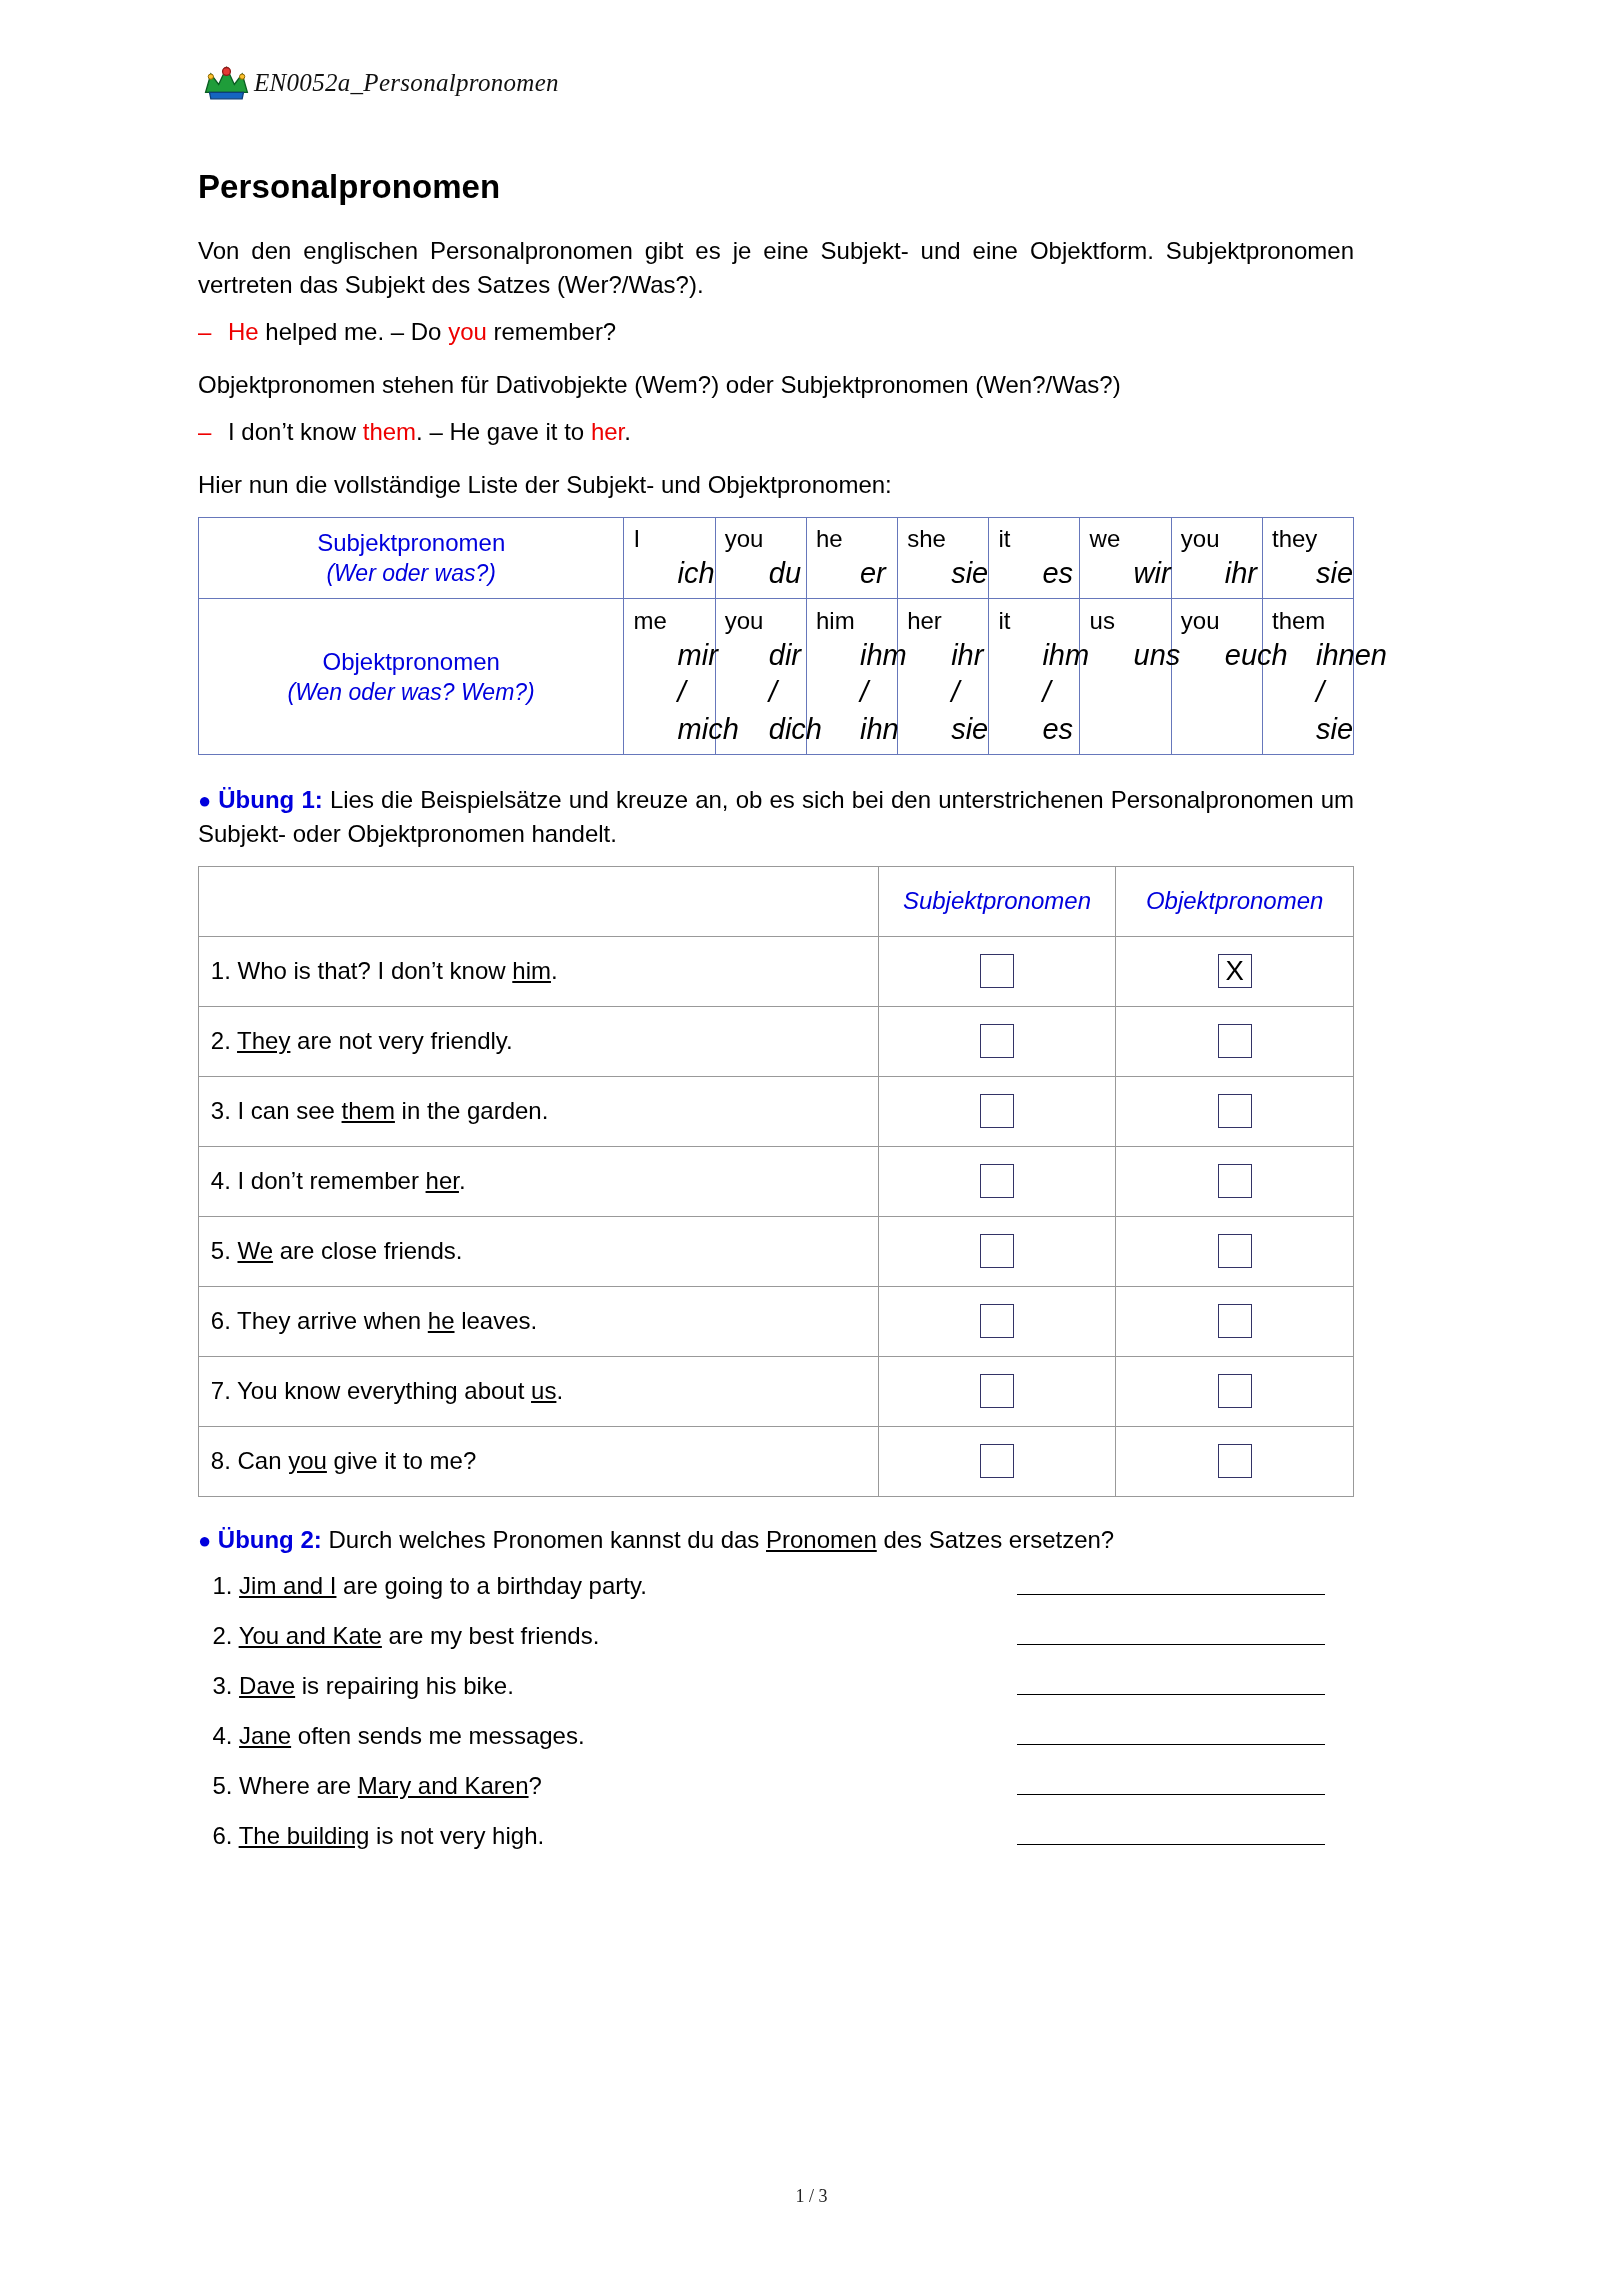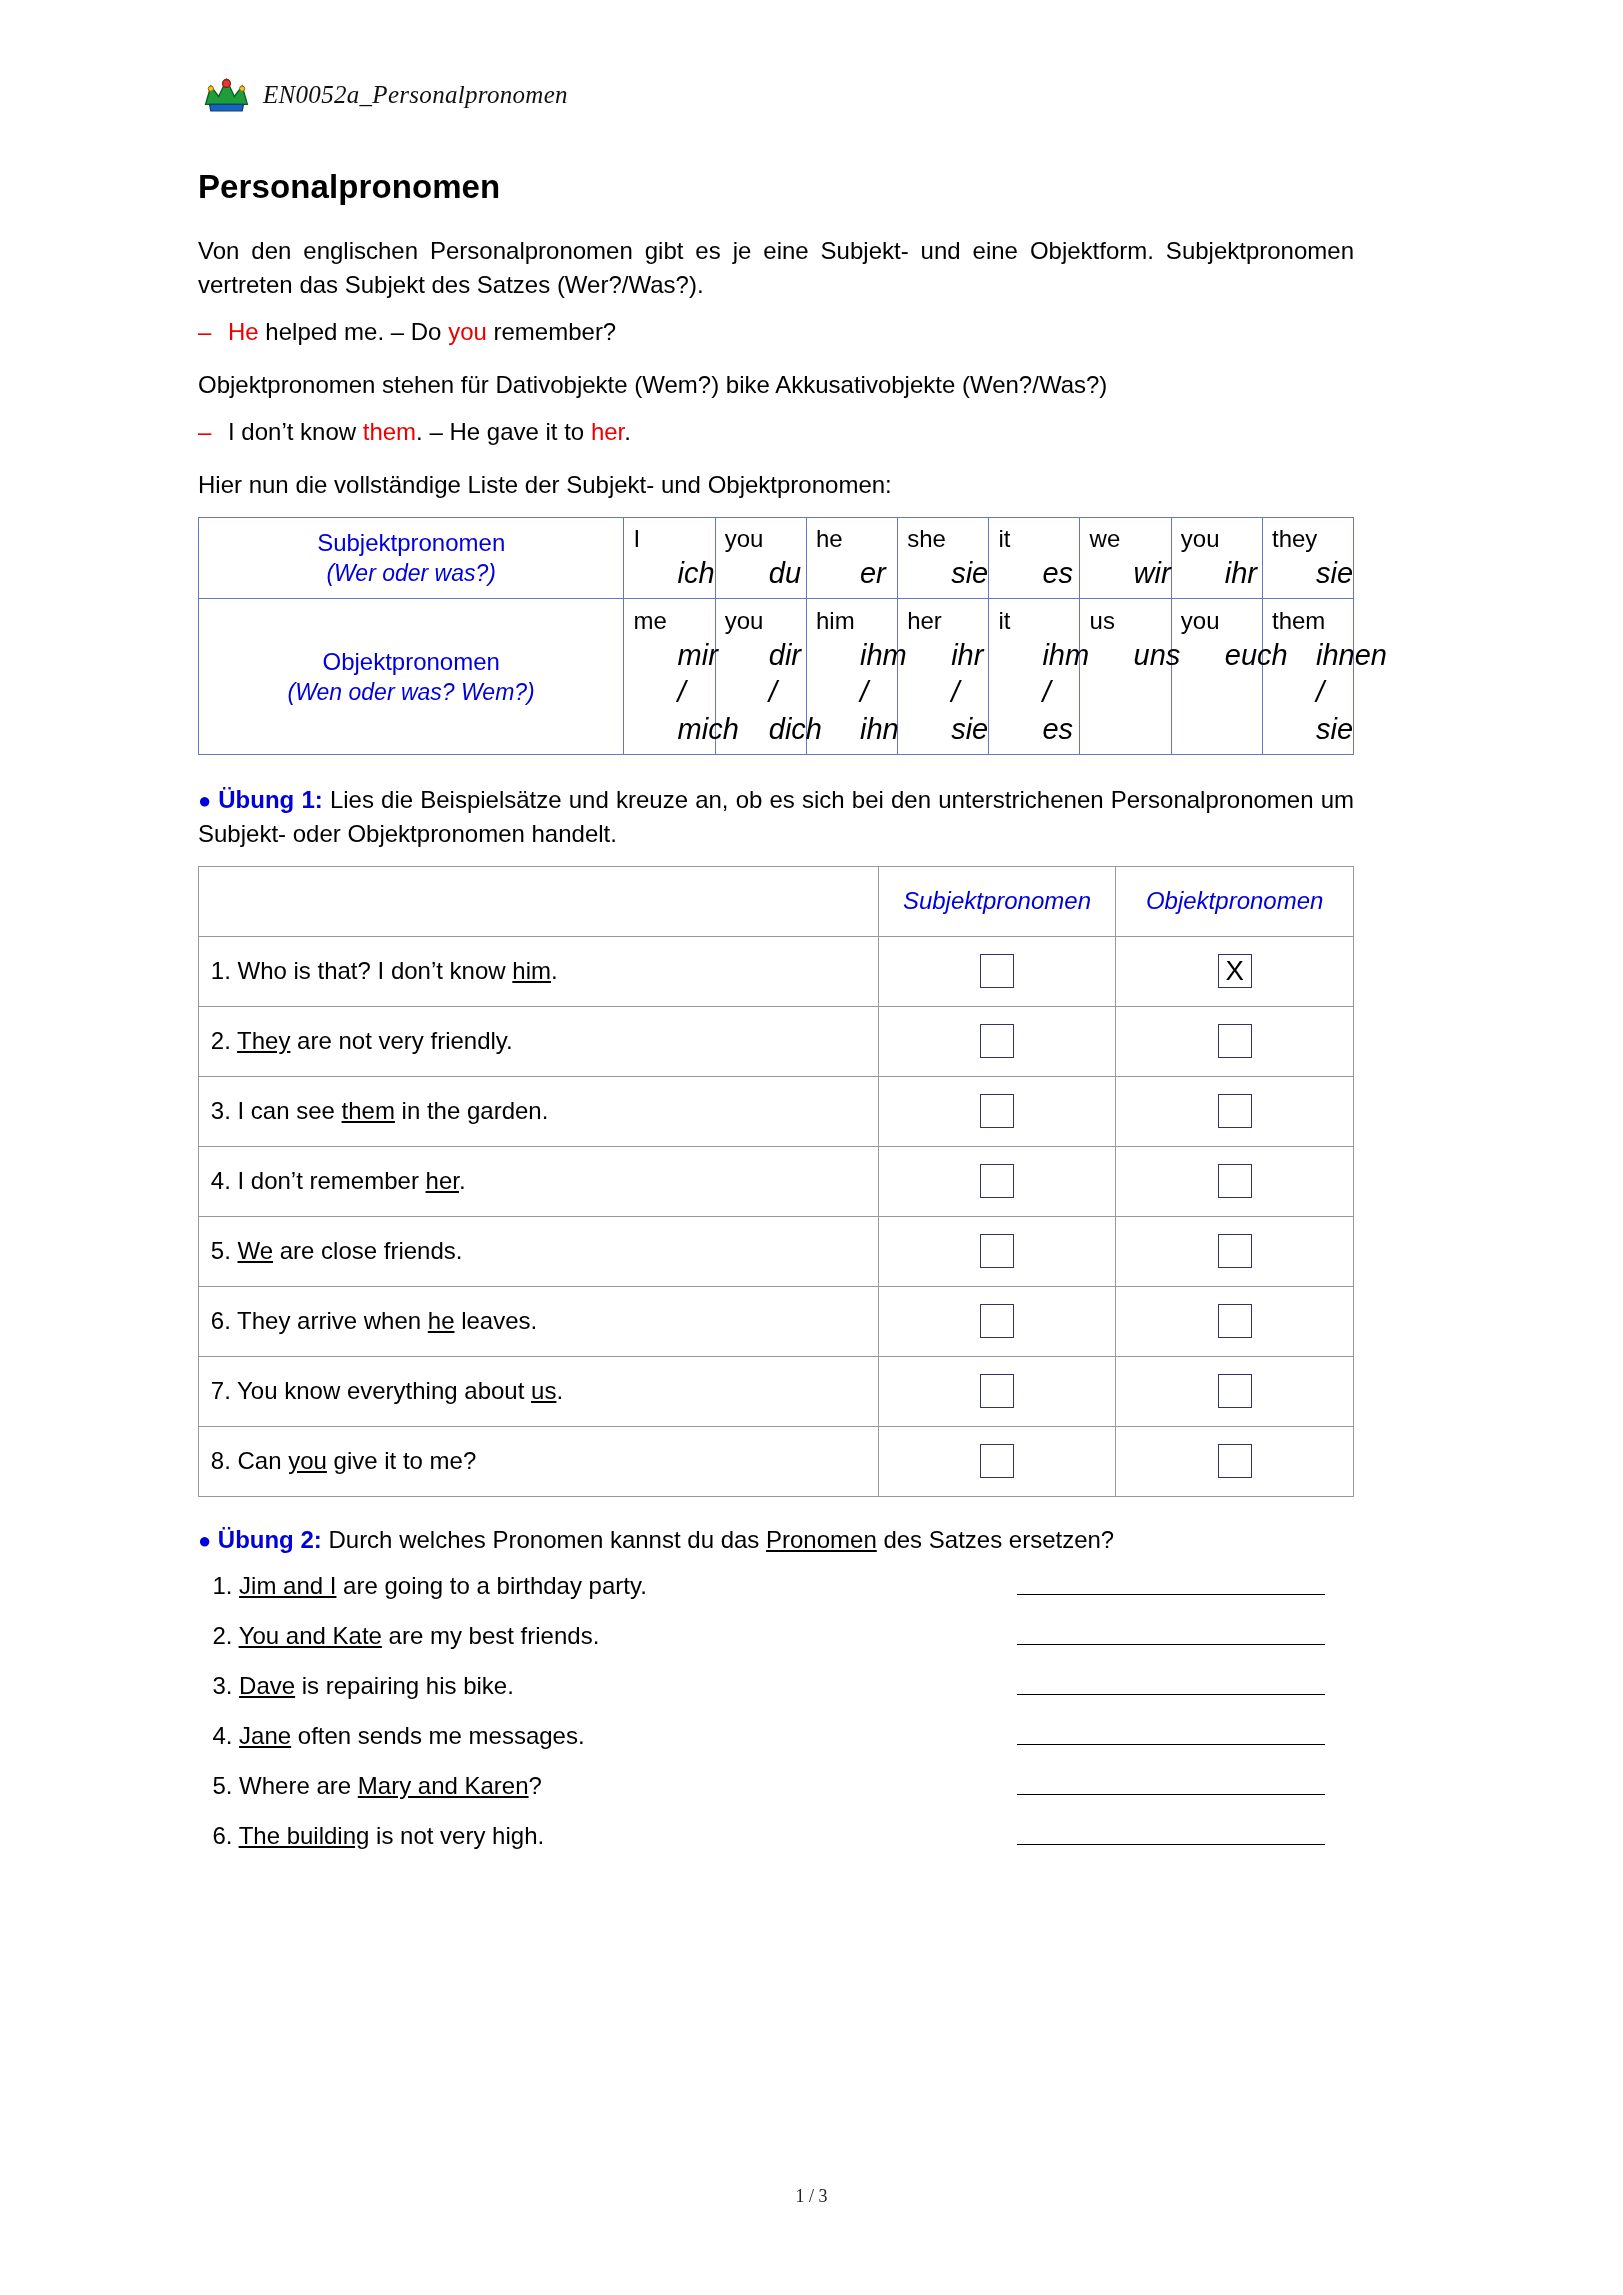--- a/index.html
+++ b/index.html
@@ -16,22 +16,21 @@
     box-sizing:border-box;
     padding:0;
   }
 
   
   .header {
     position:absolute;
     left:203px; top:62px;
     display:flex;
     align-items:center;
-    gap:13px;
-    margin-top:12px;
+    gap:4px;
   }
   .logo-icon { width:47px; height:41px; display:block; }
   .header-title {
     font-family:"Liberation Serif", serif;
     font-style:italic;
     font-size:25px;
     letter-spacing:0.3px;
     color:#111;
   }
 
@@ -207,21 +206,21 @@
     <p class="para">
       <span>Von den englischen Personalpronomen gibt es je eine Subjekt- und eine Objektform. Subjektpronomen vertreten das Subjekt des Satzes </span><span class="it">(Wer?/Was?).</span>
     </p>
 
     <div class="bullet-line">
       <span class="dash">–</span>
       <span><span class="red">He</span><span> helped me. – Do </span><span class="red">you</span><span> remember?</span></span>
     </div>
 
     <p class="para nojust">
-      <span>Objektpronomen stehen für Dativobjekte </span><span class="it">(Wem?)</span><span> bike Akkusativobjekte </span><span class="it">(Wen?/Was?)</span>
+      <span>Objektpronomen stehen für Dativobjekte </span><span class="it">(Wem?)</span><span> oder Subjektpronomen </span><span class="it">(Wen?/Was?)</span>
     </p>
 
     <div class="bullet-line">
       <span class="dash">–</span>
       <span><span>I don’t know </span><span class="red">them</span><span>. – He gave it to </span><span class="red">her</span><span>.</span></span>
     </div>
 
     <p class="para nojust">Hier nun die vollständige Liste der Subjekt- und Objektpronomen:</p>
 
     <table class="pron">

